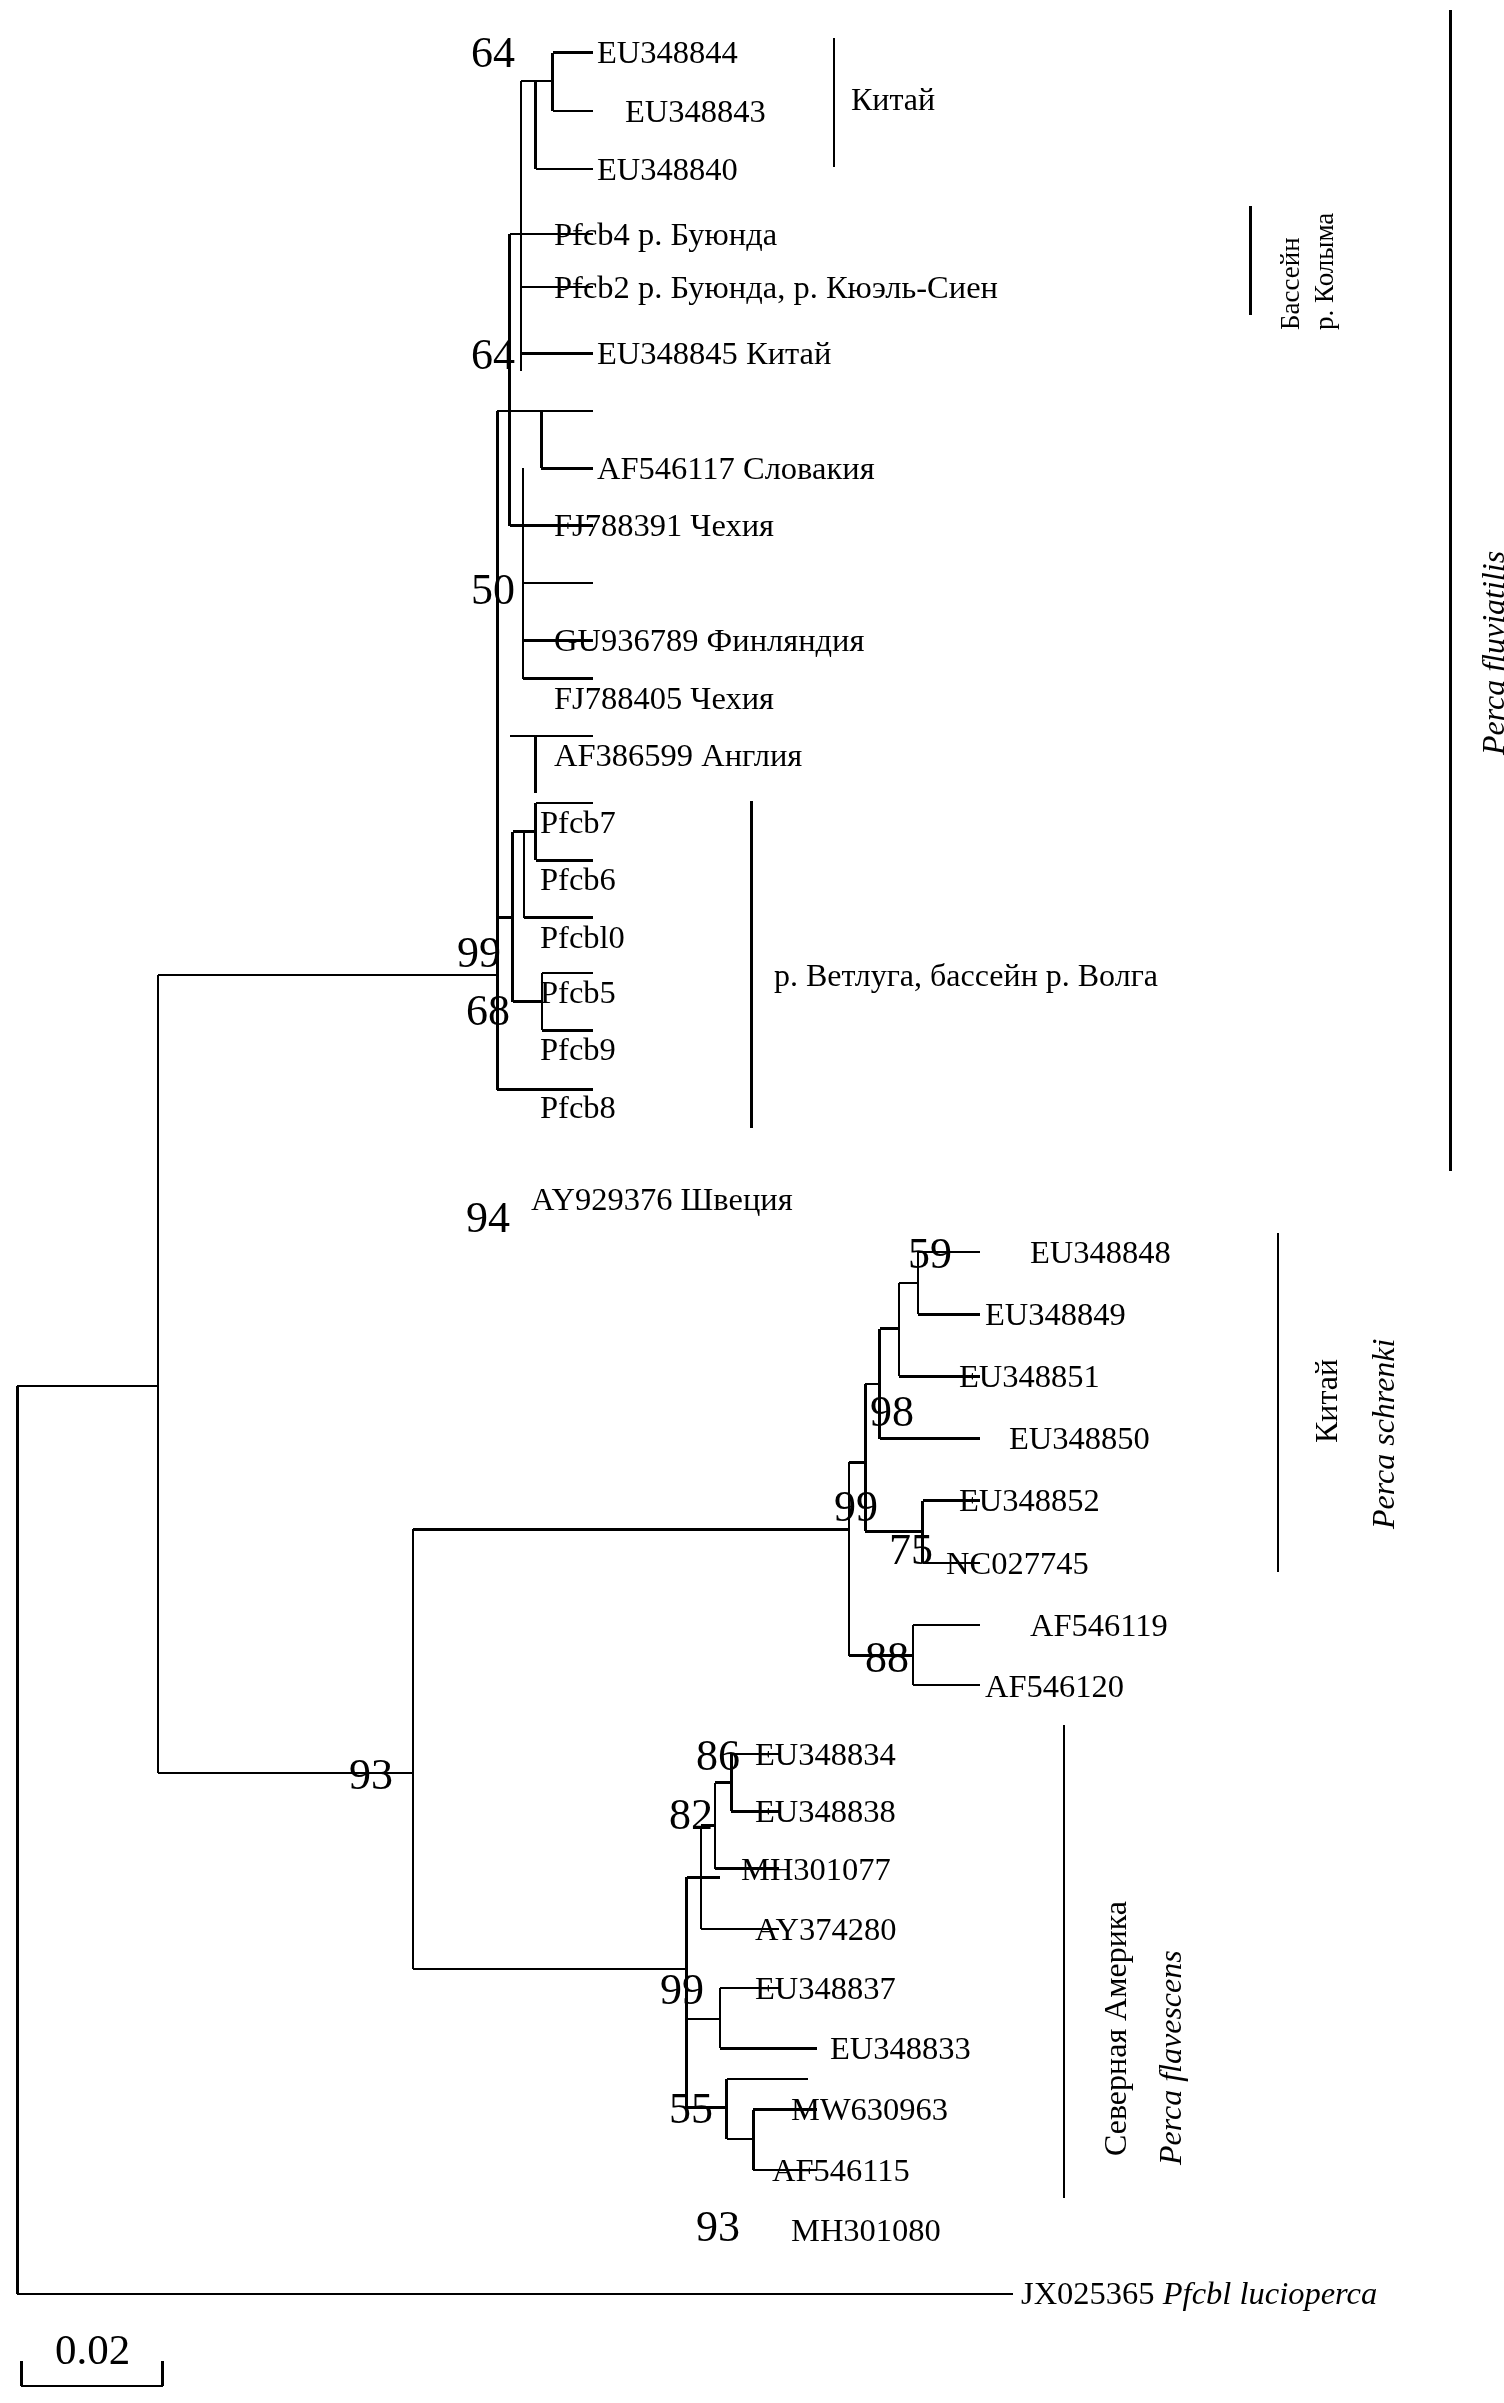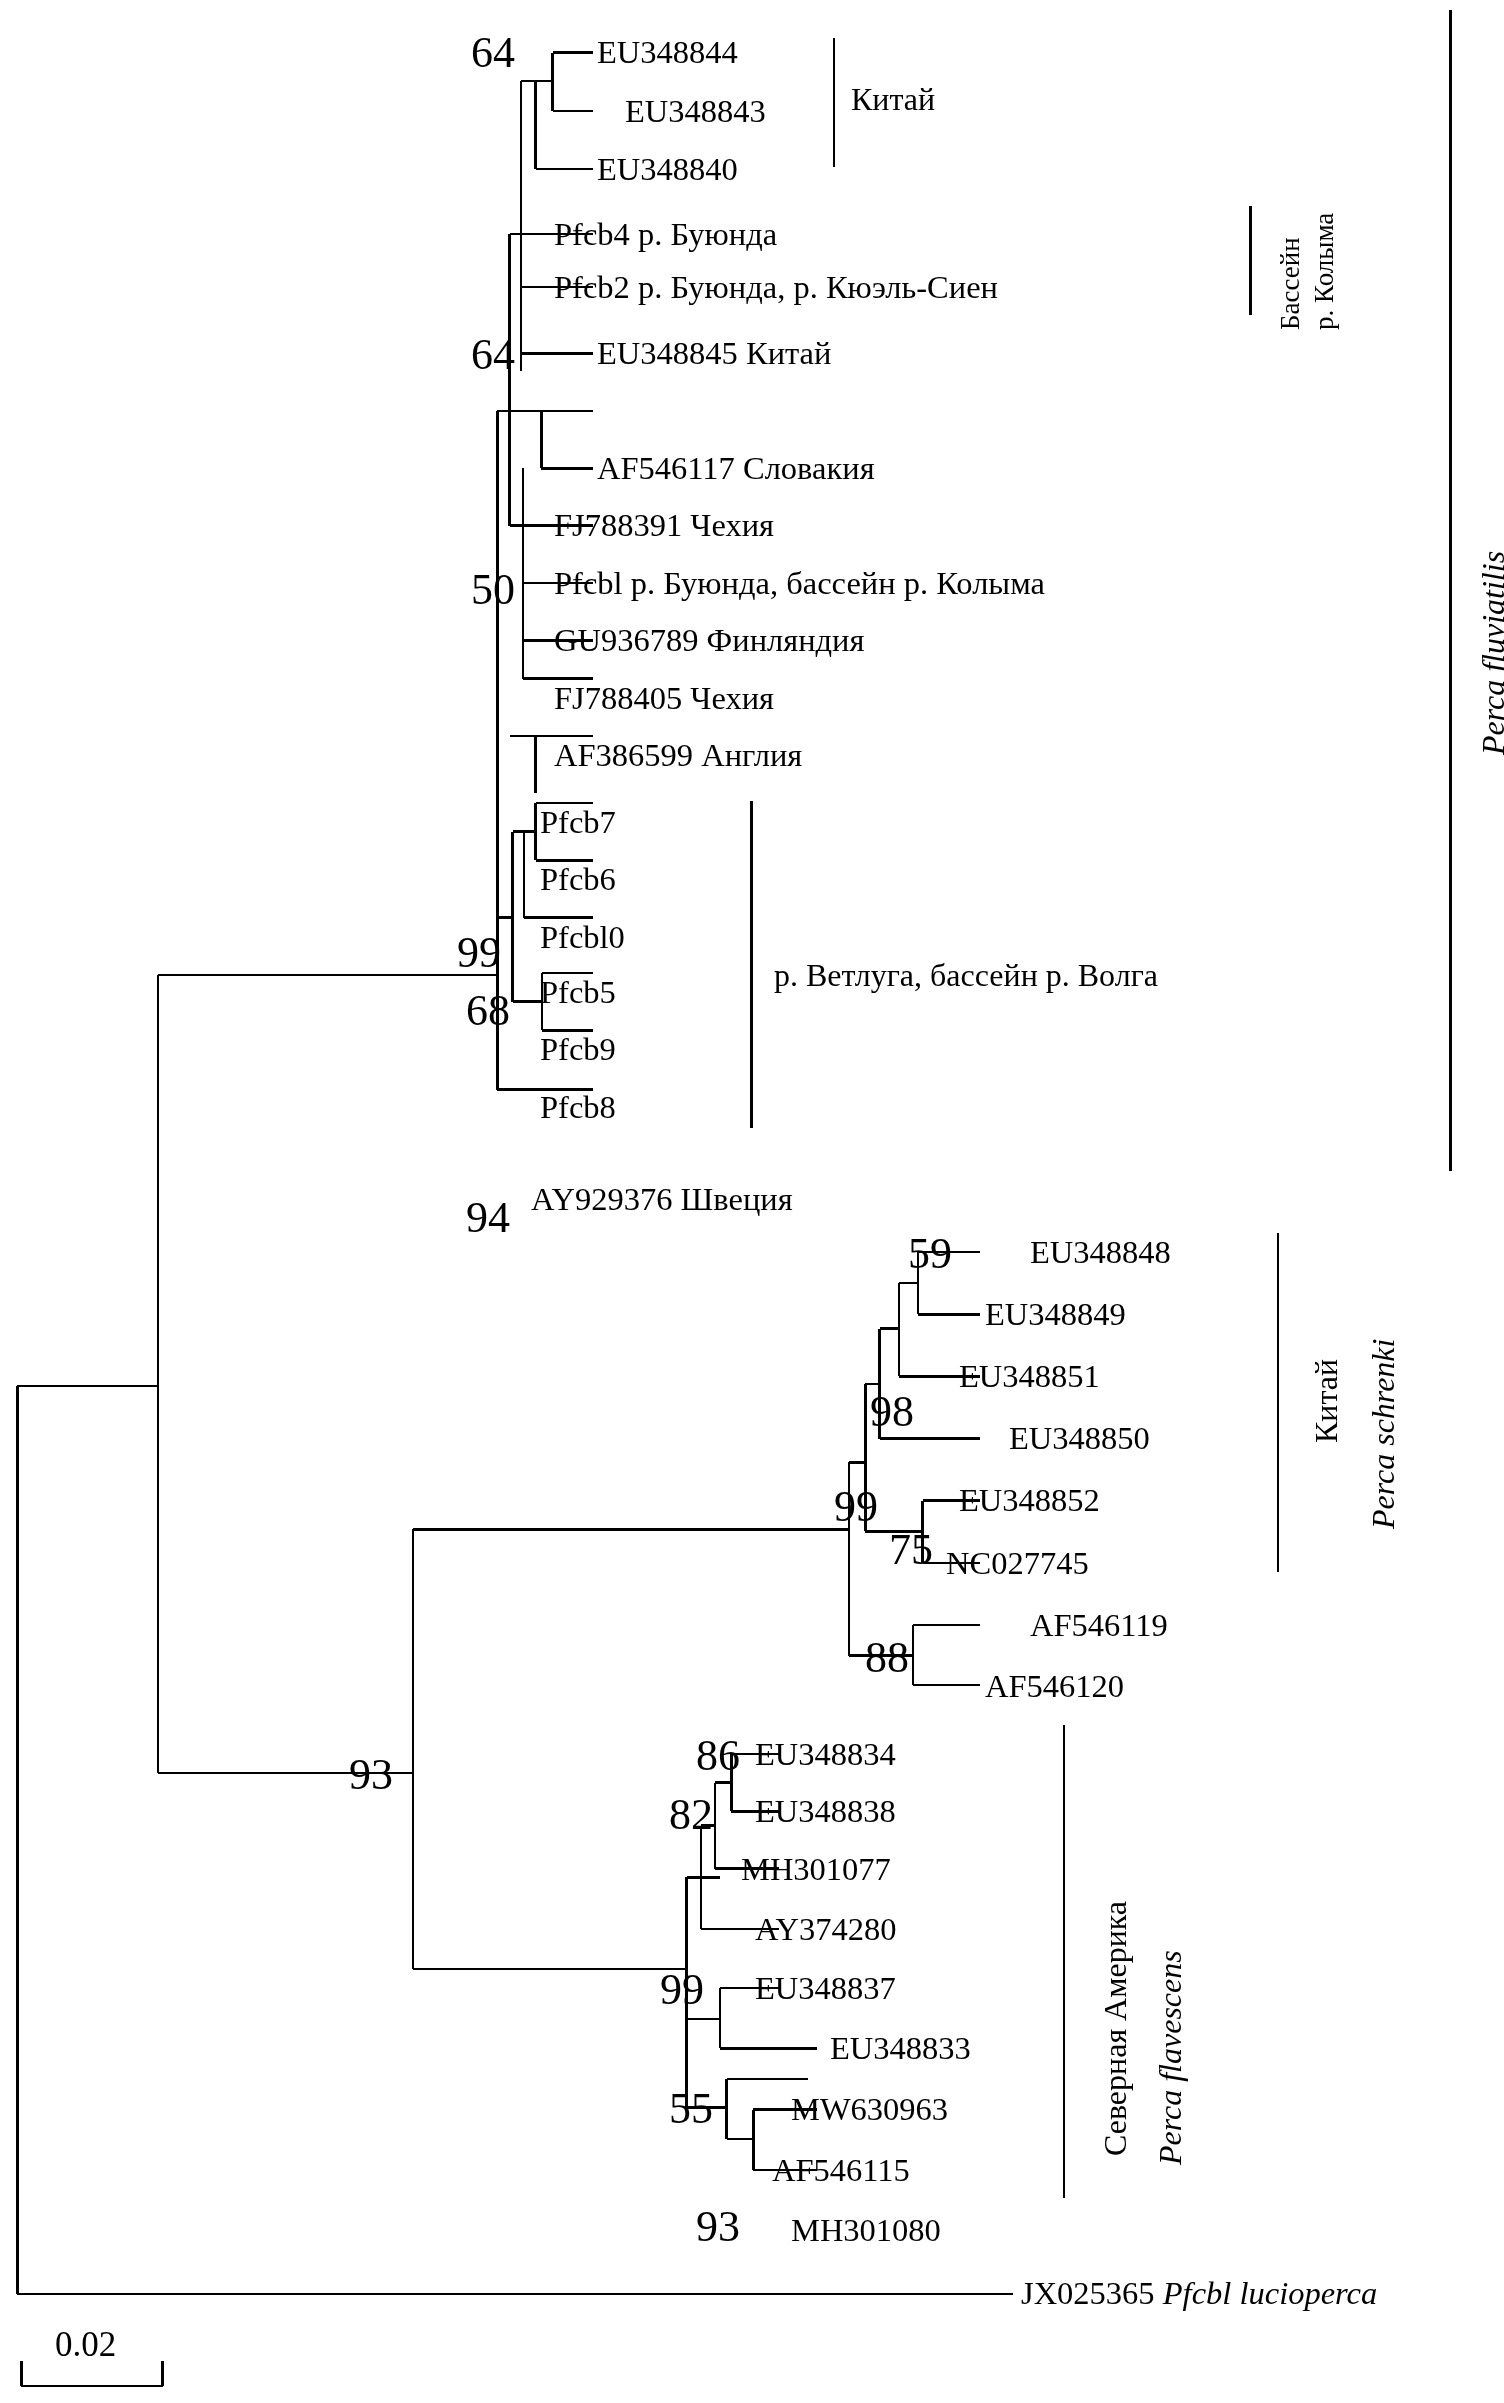--- a/index.html
+++ b/index.html
@@ -54,21 +54,21 @@
     white-space: nowrap;
     font-size: 32px;
     line-height: 32px;
   }
   .vert-text.small {
     font-size: 27px;
     line-height: 27px;
   }
   .scale-label {
     position: absolute;
-    font-size: 35px;
+    font-size: 43px;
     white-space: nowrap;
   }
 </style>
 </head>
 <body>
 
 <div id="root">
 
   <svg class="tree" viewBox="0 0 1574 2514">
     <g stroke="#000000" stroke-width="2.6" fill="none" shape-rendering="crispEdges">
@@ -231,21 +231,20 @@
   </svg>
 
   <div class="lbl" style="left:597px; top:36px;">EU348844</div>
   <div class="lbl" style="left:625px; top:95px;">EU348843</div>
   <div class="lbl" style="left:597px; top:153px;">EU348840</div>
   <div class="lbl" style="left:554px; top:218px;">Pfcb4 р. Буюнда</div>
   <div class="lbl" style="left:554px; top:271px;">Pfcb2 р. Буюнда, р. Кюэль-Сиен</div>
   <div class="lbl" style="left:597px; top:337px;">EU348845 Китай</div>
   <div class="lbl" style="left:597px; top:452px;">AF546117 Словакия</div>
   <div class="lbl" style="left:554px; top:509px;">FJ788391 Чехия</div>
-  <div class="lbl" style="left:554px; top:567px;">Pfcbl р. Буюнда, бассейн р. Колыма</div>
   <div class="lbl" style="left:554px; top:624px;">GU936789 Финляндия</div>
   <div class="lbl" style="left:554px; top:682px;">FJ788405 Чехия</div>
   <div class="lbl" style="left:554px; top:739px;">AF386599 Англия</div>
   <div class="lbl" style="left:540px; top:806px;">Pfcb7</div>
   <div class="lbl" style="left:540px; top:863px;">Pfcb6</div>
   <div class="lbl" style="left:540px; top:921px;">Pfcbl0</div>
   <div class="lbl" style="left:540px; top:976px;">Pfcb5</div>
   <div class="lbl" style="left:540px; top:1033px;">Pfcb9</div>
   <div class="lbl" style="left:540px; top:1091px;">Pfcb8</div>
   <div class="lbl" style="left:531px; top:1183px;">AY929376 Швеция</div>

